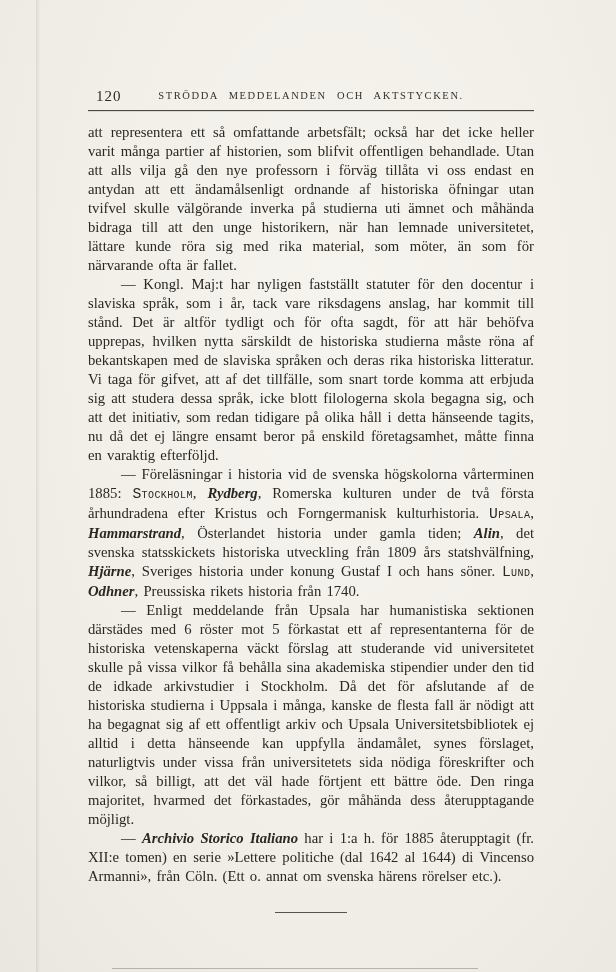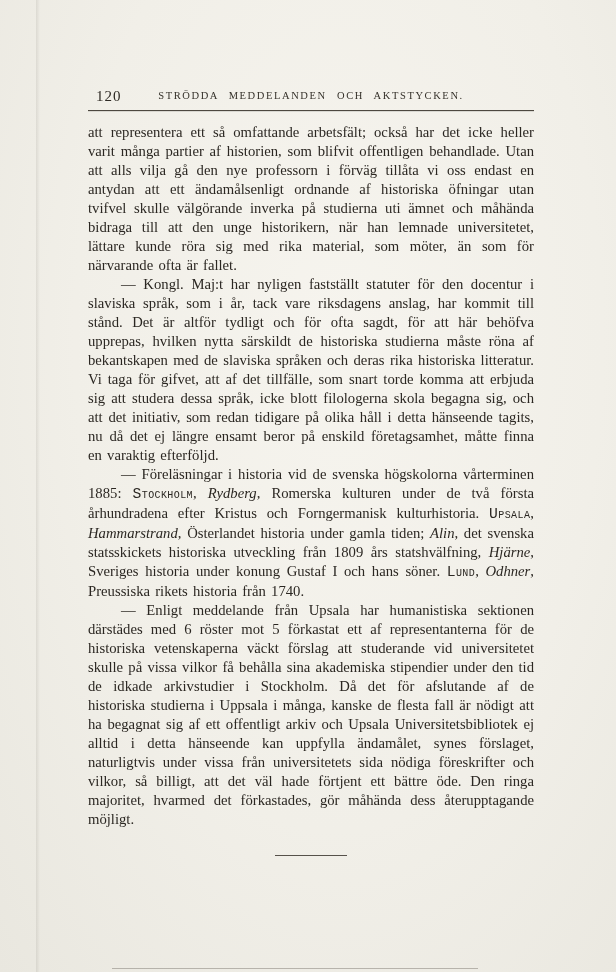--- a/index.html
+++ b/index.html
@@ -59,21 +59,21 @@
   }
   .body-text { margin-top: 12px; }
   .para {
     margin: 0;
     text-align: justify;
     font-size: 14.7px;
     line-height: 19px;
     word-spacing: 1.5px;
   }
   .para.indented { text-indent: 33px; }
-  .italic { font-style: italic; }
+  .italic { font-style: italic; font-weight: bold; }
   .smallcaps { font-variant: small-caps; letter-spacing: 0.4px; font-family: Liberation Mono, monospace; }
   .end-rule {
     width: 72px;
     margin: 26px auto 0 auto;
     border-top: 1px solid #56514a;
   }
 </style>
 </head>
 <body>
 
@@ -85,19 +85,20 @@
       <span class="page-number">120</span>
       <span class="running-title">STRÖDDA MEDDELANDEN OCH AKTSTYCKEN.</span>
     </div>
     <div class="header-rule"></div>
 
     <div class="body-text">
         <p class="para"><span>att representera ett så omfattande arbetsfält; också har det icke heller varit många partier af historien, som blifvit offentligen behandlade. Utan att alls vilja gå den nye professorn i förväg tillåta vi oss endast en antydan att ett ändamålsenligt ordnande af historiska öfningar utan tvifvel skulle välgörande inverka på studierna uti ämnet och måhända bidraga till att den unge historikern, när han lemnade universitetet, lättare kunde röra sig med rika material, som möter, än som för närvarande ofta är fallet.</span></p>
         <p class="para indented"><span>— Kongl. Maj:t har nyligen fastställt statuter för den docentur i slaviska språk, som i år, tack vare riksdagens anslag, har kommit till stånd. Det är altför tydligt och för ofta sagdt, för att här behöfva upprepas, hvilken nytta särskildt de historiska studierna måste röna af bekantskapen med de slaviska språken och deras rika historiska litteratur. Vi taga för gifvet, att af det tillfälle, som snart torde komma att erbjuda sig att studera dessa språk, icke blott filologerna skola begagna sig, och att det initiativ, som redan tidigare på olika håll i detta hänseende tagits, nu då det ej längre ensamt beror på enskild företagsamhet, måtte finna en varaktig efterföljd.</span></p>
         <p class="para indented"><span>— Föreläsningar i historia vid de svenska högskolorna vårterminen 1885: </span><span class="smallcaps">Stockholm</span><span>, </span><span class="italic">Rydberg</span><span>, Romerska kulturen under de två första århundradena efter Kristus och Forngermanisk kulturhistoria. </span><span class="smallcaps">Upsala</span><span>, </span><span class="italic">Hammarstrand</span><span>, Österlandet historia under gamla tiden; </span><span class="italic">Alin</span><span>, det svenska statsskickets historiska utveckling från 1809 års statshvälfning, </span><span class="italic">Hjärne</span><span>, Sveriges historia under konung Gustaf I och hans söner. </span><span class="smallcaps">Lund</span><span>, </span><span class="italic">Odhner</span><span>, Preussiska rikets historia från 1740.</span></p>
         <p class="para indented"><span>— Enligt meddelande från Upsala har humanistiska sektionen därstädes med 6 röster mot 5 förkastat ett af representanterna för de historiska vetenskaperna väckt förslag att studerande vid universitetet skulle på vissa vilkor få behålla sina akademiska stipendier under den tid de idkade arkivstudier i Stockholm. Då det för afslutande af de historiska studierna i Uppsala i många, kanske de flesta fall är nödigt att ha begagnat sig af ett offentligt arkiv och Upsala Universitetsbibliotek ej alltid i detta hänseende kan uppfylla ändamålet, synes förslaget, naturligtvis under vissa från universitetets sida nödiga föreskrifter och vilkor, så billigt, att det väl hade förtjent ett bättre öde. Den ringa majoritet, hvarmed det förkastades, gör måhända dess återupptagande möjligt.</span></p>
+        <p class="para indented"><span>— </span><span class="italic">Archivio Storico Italiano</span><span> har i 1:a h. för 1885 återupptagit (fr. XII:e tomen) en serie »Lettere politiche (dal 1642 al 1644) di Vincenso Armanni», från Cöln. (Ett o. annat om svenska härens rörelser etc.).</span></p>
       </div>
 
     <div class="end-rule"></div>
   </div>
 
   <div class="edge-bottom"></div>
 </div>
 
 </body></html>

